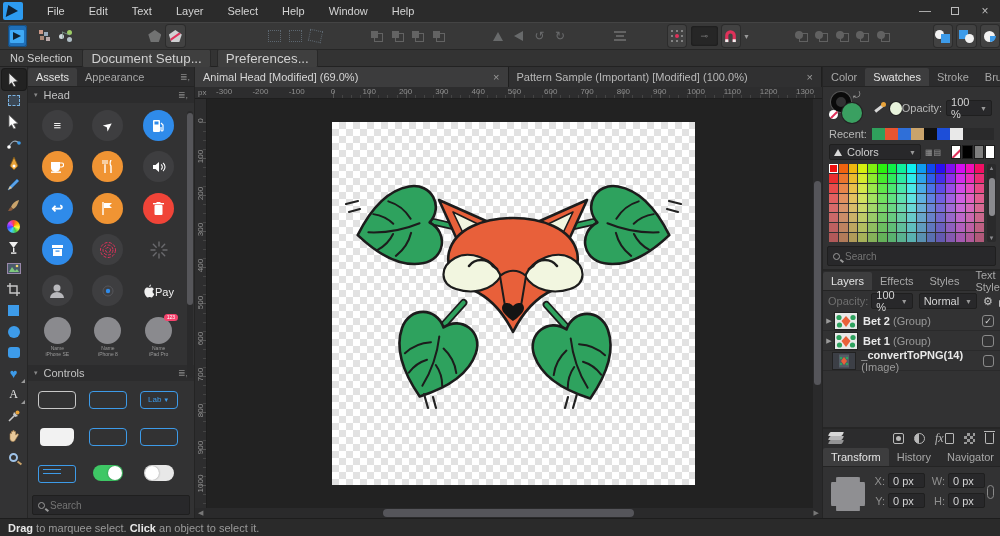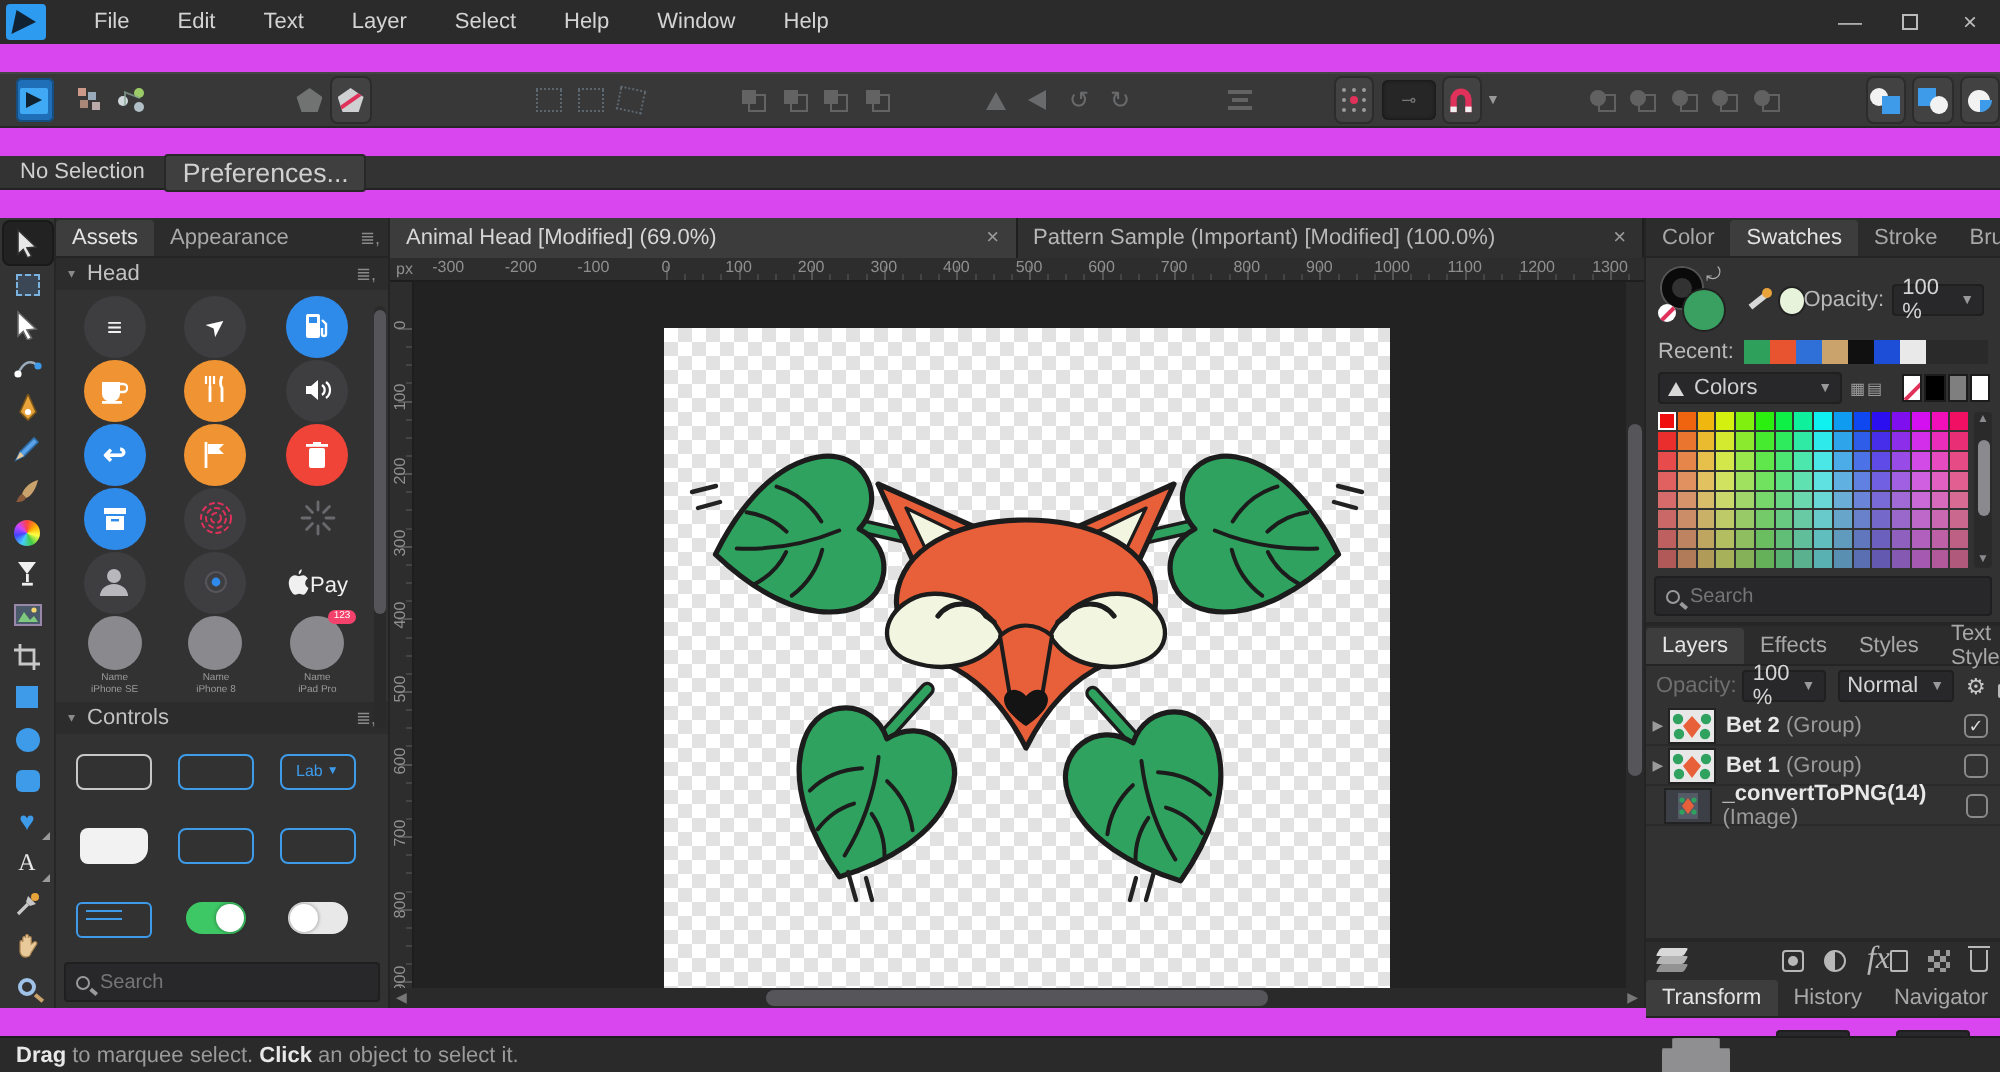--- a/index.html
+++ b/index.html
@@ -1,19 +1,19 @@
 <!DOCTYPE html>
 <html><head>
 <meta charset="utf-8">
 <style>
   * { margin:0; padding:0; box-sizing:border-box; }
   html,body { width:1000px; height:536px; overflow:hidden; background:#222;
     font-family:"Liberation Sans", sans-serif; font-size:11px; color:#c8c8c8;
     -webkit-font-smoothing:antialiased; }
-  #app { width:1000px; height:536px; display:flex; flex-direction:column; background:#d946ef;gap:14px; }
+  #app { width:1000px; height:536px; display:flex; flex-direction:column; background:#d946ef; }
 
   
   .titlebar { height:22px; background:#2b2b2b; display:flex; align-items:center; flex:0 0 auto; }
   .app-logo { width:20px; height:18px; margin-left:3px; background:#2d9bf0; border-radius:2px; position:relative; }
   .app-logo::after { content:""; position:absolute; left:4px; top:3px; border-left:11px solid #123; border-top:6px solid transparent; border-bottom:6px solid transparent; transform:skewX(-12deg); }
   .menu-items { display:flex; margin-left:12px; }
   .menu-items span { padding:3px 12px; color:#d4d4d4; cursor:default; }
   .win-controls { margin-left:auto; display:flex; align-items:center; height:100%; }
   .win-btn { width:30px; height:100%; display:flex; align-items:center; justify-content:center; color:#bbb; font-size:12px; }
   .win-max-glyph { width:8px; height:8px; border:1px solid #bbb; }
@@ -201,21 +201,21 @@
   .layer-thumb { width:22px; height:16px; margin-right:6px; flex:0 0 auto; box-shadow:0 0 0 1px #222; }
   .layer-name b { color:#e8e8e8; font-weight:bold; }
   .layer-name i { color:#9a9a9a; font-style:normal; }
   .layer-check { margin-left:auto; width:12px; height:12px; border:1px solid #8a8a8a; border-radius:3px; color:#d8d8d8; font-size:9px; line-height:11px; text-align:center; }
 
   
   .tr-icons { height:18px; display:flex; align-items:center; background:#2c2c2d; padding:0 6px; }
   .stack-ic { width:14px; height:12px; position:relative; }
   .stack-ic i { position:absolute; left:0; width:14px; height:4px; background:#d8d8d8; transform:skewX(-30deg); border-radius:1px; }
   .stack-ic i:nth-child(2){top:4px;opacity:.8}.stack-ic i:nth-child(3){top:8px;opacity:.6}
-  .tr-ic { margin-left:10px; color:#b8b8b8; font-size:16px; display:flex; align-items:center; }
+  .tr-ic { margin-left:10px; color:#b8b8b8; font-size:12px; display:flex; align-items:center; }
   .mask-ic { width:11px; height:11px; border-radius:2px; border:1px solid #b8b8b8; position:relative; }
   .mask-ic::after { content:""; position:absolute; left:2px; top:2px; width:5px; height:5px; border-radius:50%; background:#b8b8b8; }
   .adj-ic { width:11px; height:11px; border-radius:50%; background:linear-gradient(90deg,#b8b8b8 50%,transparent 50%); border:1px solid #b8b8b8; }
   .fx-ic { font-style:italic; font-family:"Liberation Serif",serif; }
   .doc-ic { width:9px; height:11px; border:1px solid #b8b8b8; border-radius:1px; }
   .chk-ic { width:11px; height:11px; background-image:linear-gradient(45deg,#999 25%,transparent 25%,transparent 75%,#999 75%),linear-gradient(45deg,#999 25%,transparent 25%,transparent 75%,#999 75%); background-size:6px 6px; background-position:0 0,3px 3px; }
   .trash-ic { width:9px; height:11px; border:1px solid #b8b8b8; border-top:none; border-radius:0 0 2px 2px; position:relative; }
   .trash-ic::before { content:""; position:absolute; left:-2px; top:-2px; width:11px; height:1.5px; background:#b8b8b8; }
   .tr-body { flex:1; display:flex; padding:6px 6px 0 6px; }
   .anchor { width:34px; height:34px; background:#8f8f92; border-radius:7px; margin:4px 6px 0 2px; flex:0 0 auto;
@@ -370,20 +370,21 @@
     <div class="tb-btn raised" style="margin-left:4px">
         <span class="ins-glyph v3">
           <i class="circ"></i>
           <i class="sq"></i>
         </span>
       </div>
   </div>
 
   <div class="contextbar">
     <span class="ctx-status">No Selection</span>
+    <button class="ctx-btn">Document Setup...</button>
     <button class="ctx-btn">Preferences...</button>
   </div>
 
   <div class="main">
 
     <div class="toolstrip">
       <div class="tool active">
           <svg width="13" height="15" viewBox="0 0 13 15">
             <path d="M2,1 L11,9.5 L6.5,10 L8.8,14 L6.8,15 L4.6,10.8 L2,13 Z" fill="#e8e8e8" stroke="#333" stroke-width=".8"></path>
           </svg>

